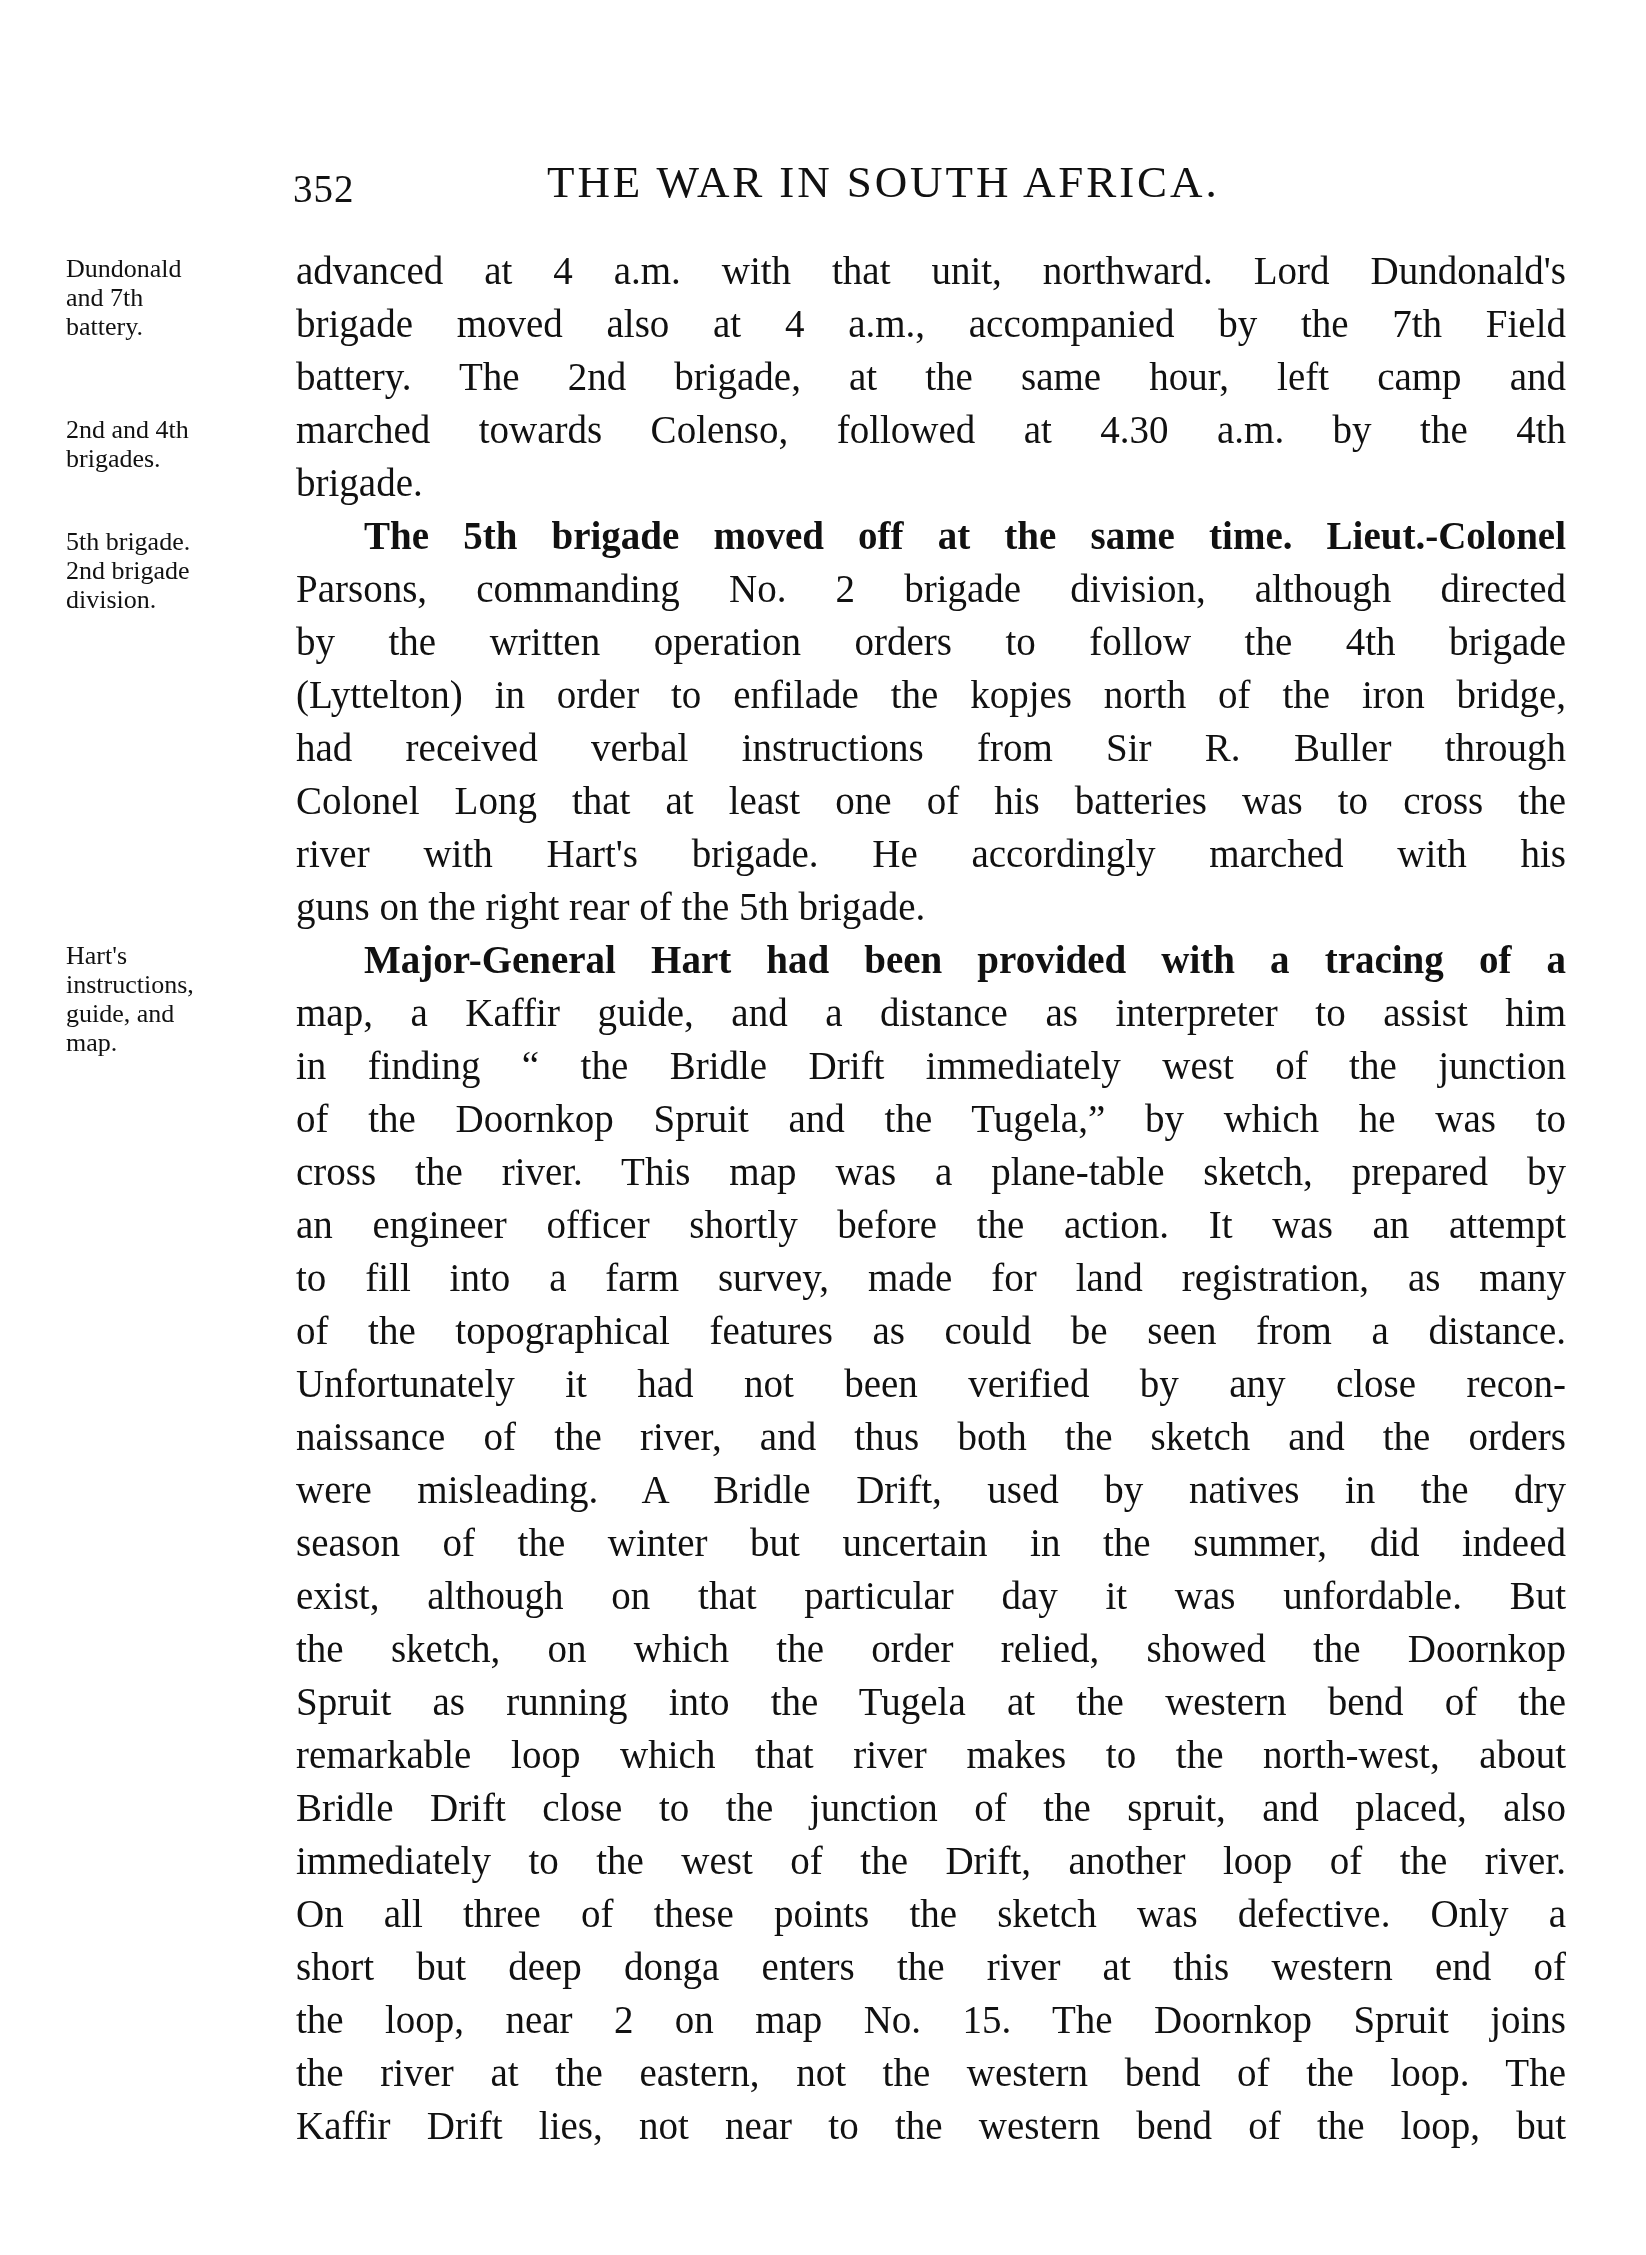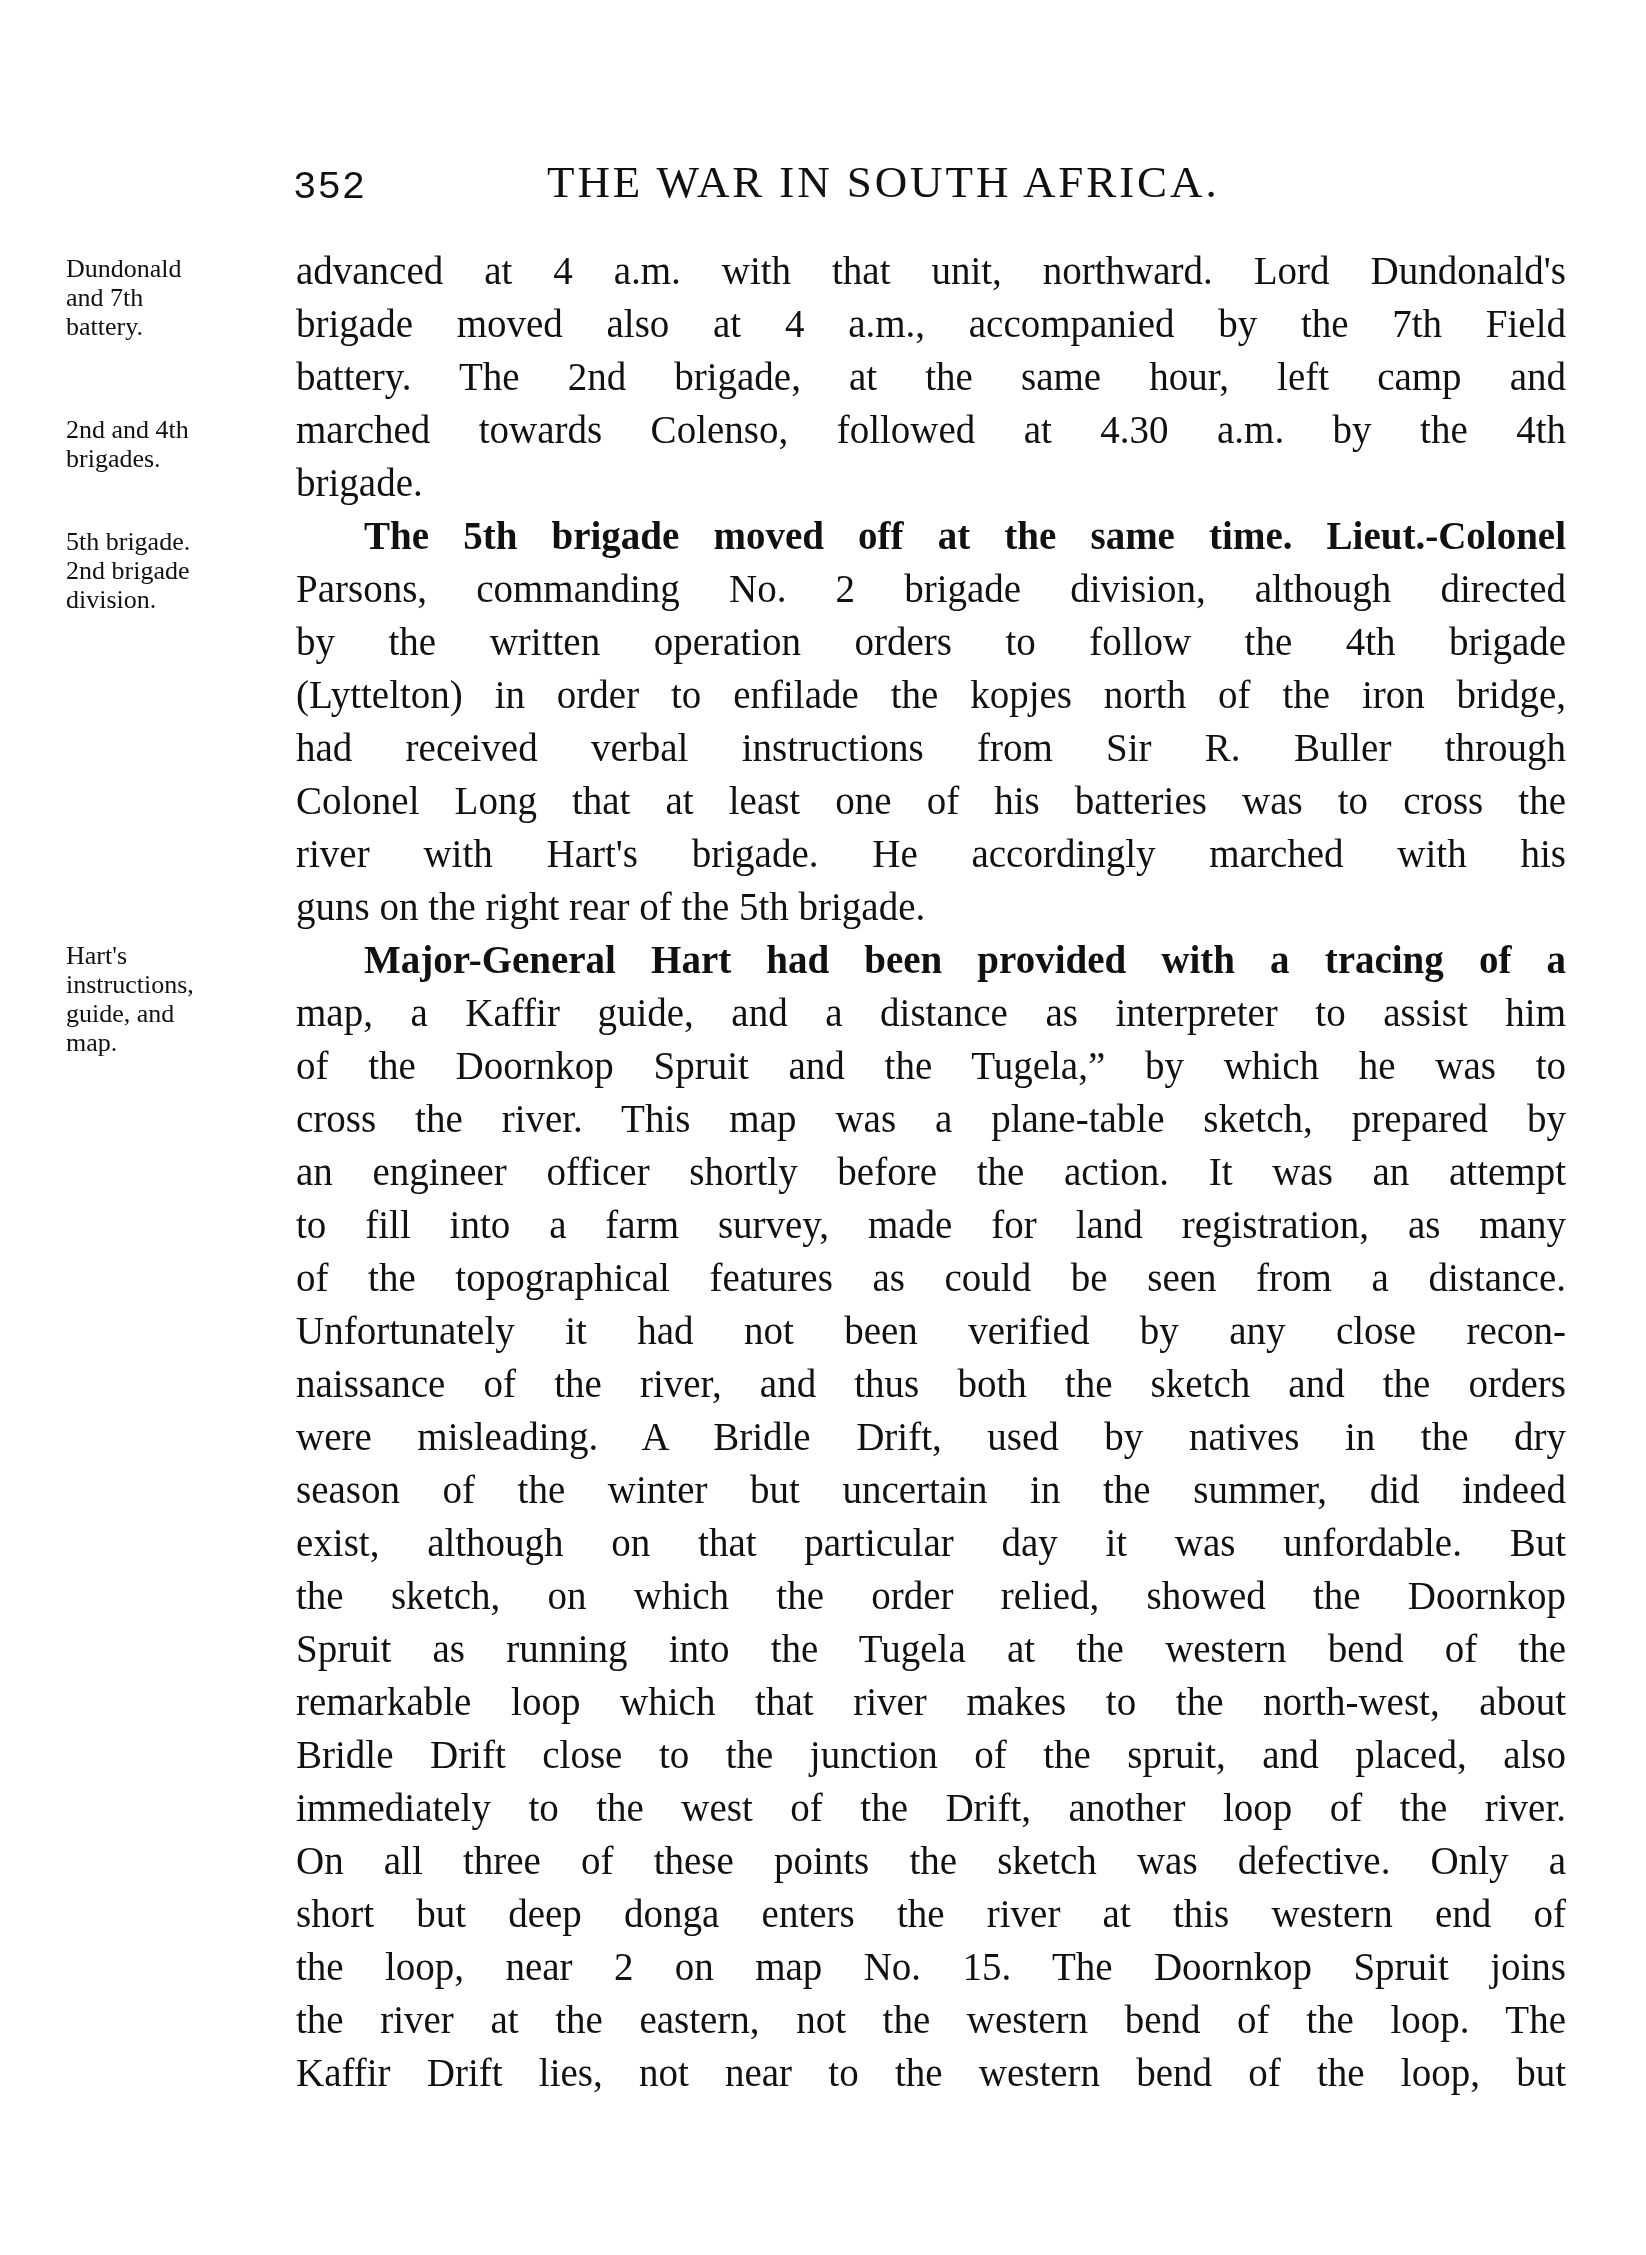--- a/index.html
+++ b/index.html
@@ -1,19 +1,19 @@
 <!DOCTYPE html>
 <html><head>
 <meta charset="utf-8">
 <style>
   html, body { margin: 0; padding: 0; background: #ffffff; }
   body { width: 1646px; height: 2256px; position: relative; overflow: hidden;
          font-family: "Liberation Serif", "DejaVu Serif", serif; color: #111; }
   .header { position: absolute; top: 156px; left: 293px; width: 1268px; height: 68px; }
-  .pagenum { position: absolute; left: 0; top: 9.8px; font-size: 39px; letter-spacing: 1px; font-family: Liberation Mono, monospace; }
+  .pagenum { position: absolute; left: 0; top: 9.8px; font-size: 39px; letter-spacing: 1px; }
   .runhead { position: absolute; left: 254px; top: 0; font-size: 45px; letter-spacing: 2.9px; }
   .margin { position: absolute; left: 66px; width: 224px; font-size: 26px; line-height: 29px; }
   .body { position: absolute; left: 296px; top: 244px; width: 1270px; }
   .line { font-size: 39px; line-height: 53px; height: 53px; white-space: nowrap;
           text-align: justify; text-align-last: justify; display: block; }
   .line.last { text-align-last: left; }
   .line.indent { padding-left: 68px; font-weight: bold; }
 </style>
 </head>
 <body>
@@ -53,20 +53,21 @@
   <span class="line indent">The 5th brigade moved off at the same time.  Lieut.-Colonel</span>
   <span class="line">Parsons, commanding No. 2 brigade division, although directed</span>
   <span class="line">by the written operation orders to follow the 4th brigade</span>
   <span class="line">(Lyttelton) in order to enfilade the kopjes north of the iron bridge,</span>
   <span class="line">had received verbal instructions from Sir R. Buller through</span>
   <span class="line">Colonel Long that at least one of his batteries was to cross the</span>
   <span class="line">river with Hart's brigade.  He accordingly marched with his</span>
   <span class="line last">guns on the right rear of the 5th brigade.</span>
   <span class="line indent">Major-General Hart had been provided with a tracing of a</span>
   <span class="line">map, a Kaffir guide, and a distance as interpreter to assist him</span>
+  <span class="line">in finding “ the Bridle Drift immediately west of the junction</span>
   <span class="line">of the Doornkop Spruit and the Tugela,” by which he was to</span>
   <span class="line">cross the river.  This map was a plane-table sketch, prepared by</span>
   <span class="line">an engineer officer shortly before the action.  It was an attempt</span>
   <span class="line">to fill into a farm survey, made for land registration, as many</span>
   <span class="line">of the topographical features as could be seen from a distance.</span>
   <span class="line">Unfortunately it had not been verified by any close recon-</span>
   <span class="line">naissance of the river, and thus both the sketch and the orders</span>
   <span class="line">were misleading.  A Bridle Drift, used by natives in the dry</span>
   <span class="line">season of the winter but uncertain in the summer, did indeed</span>
   <span class="line">exist, although on that particular day it was unfordable.  But</span>

